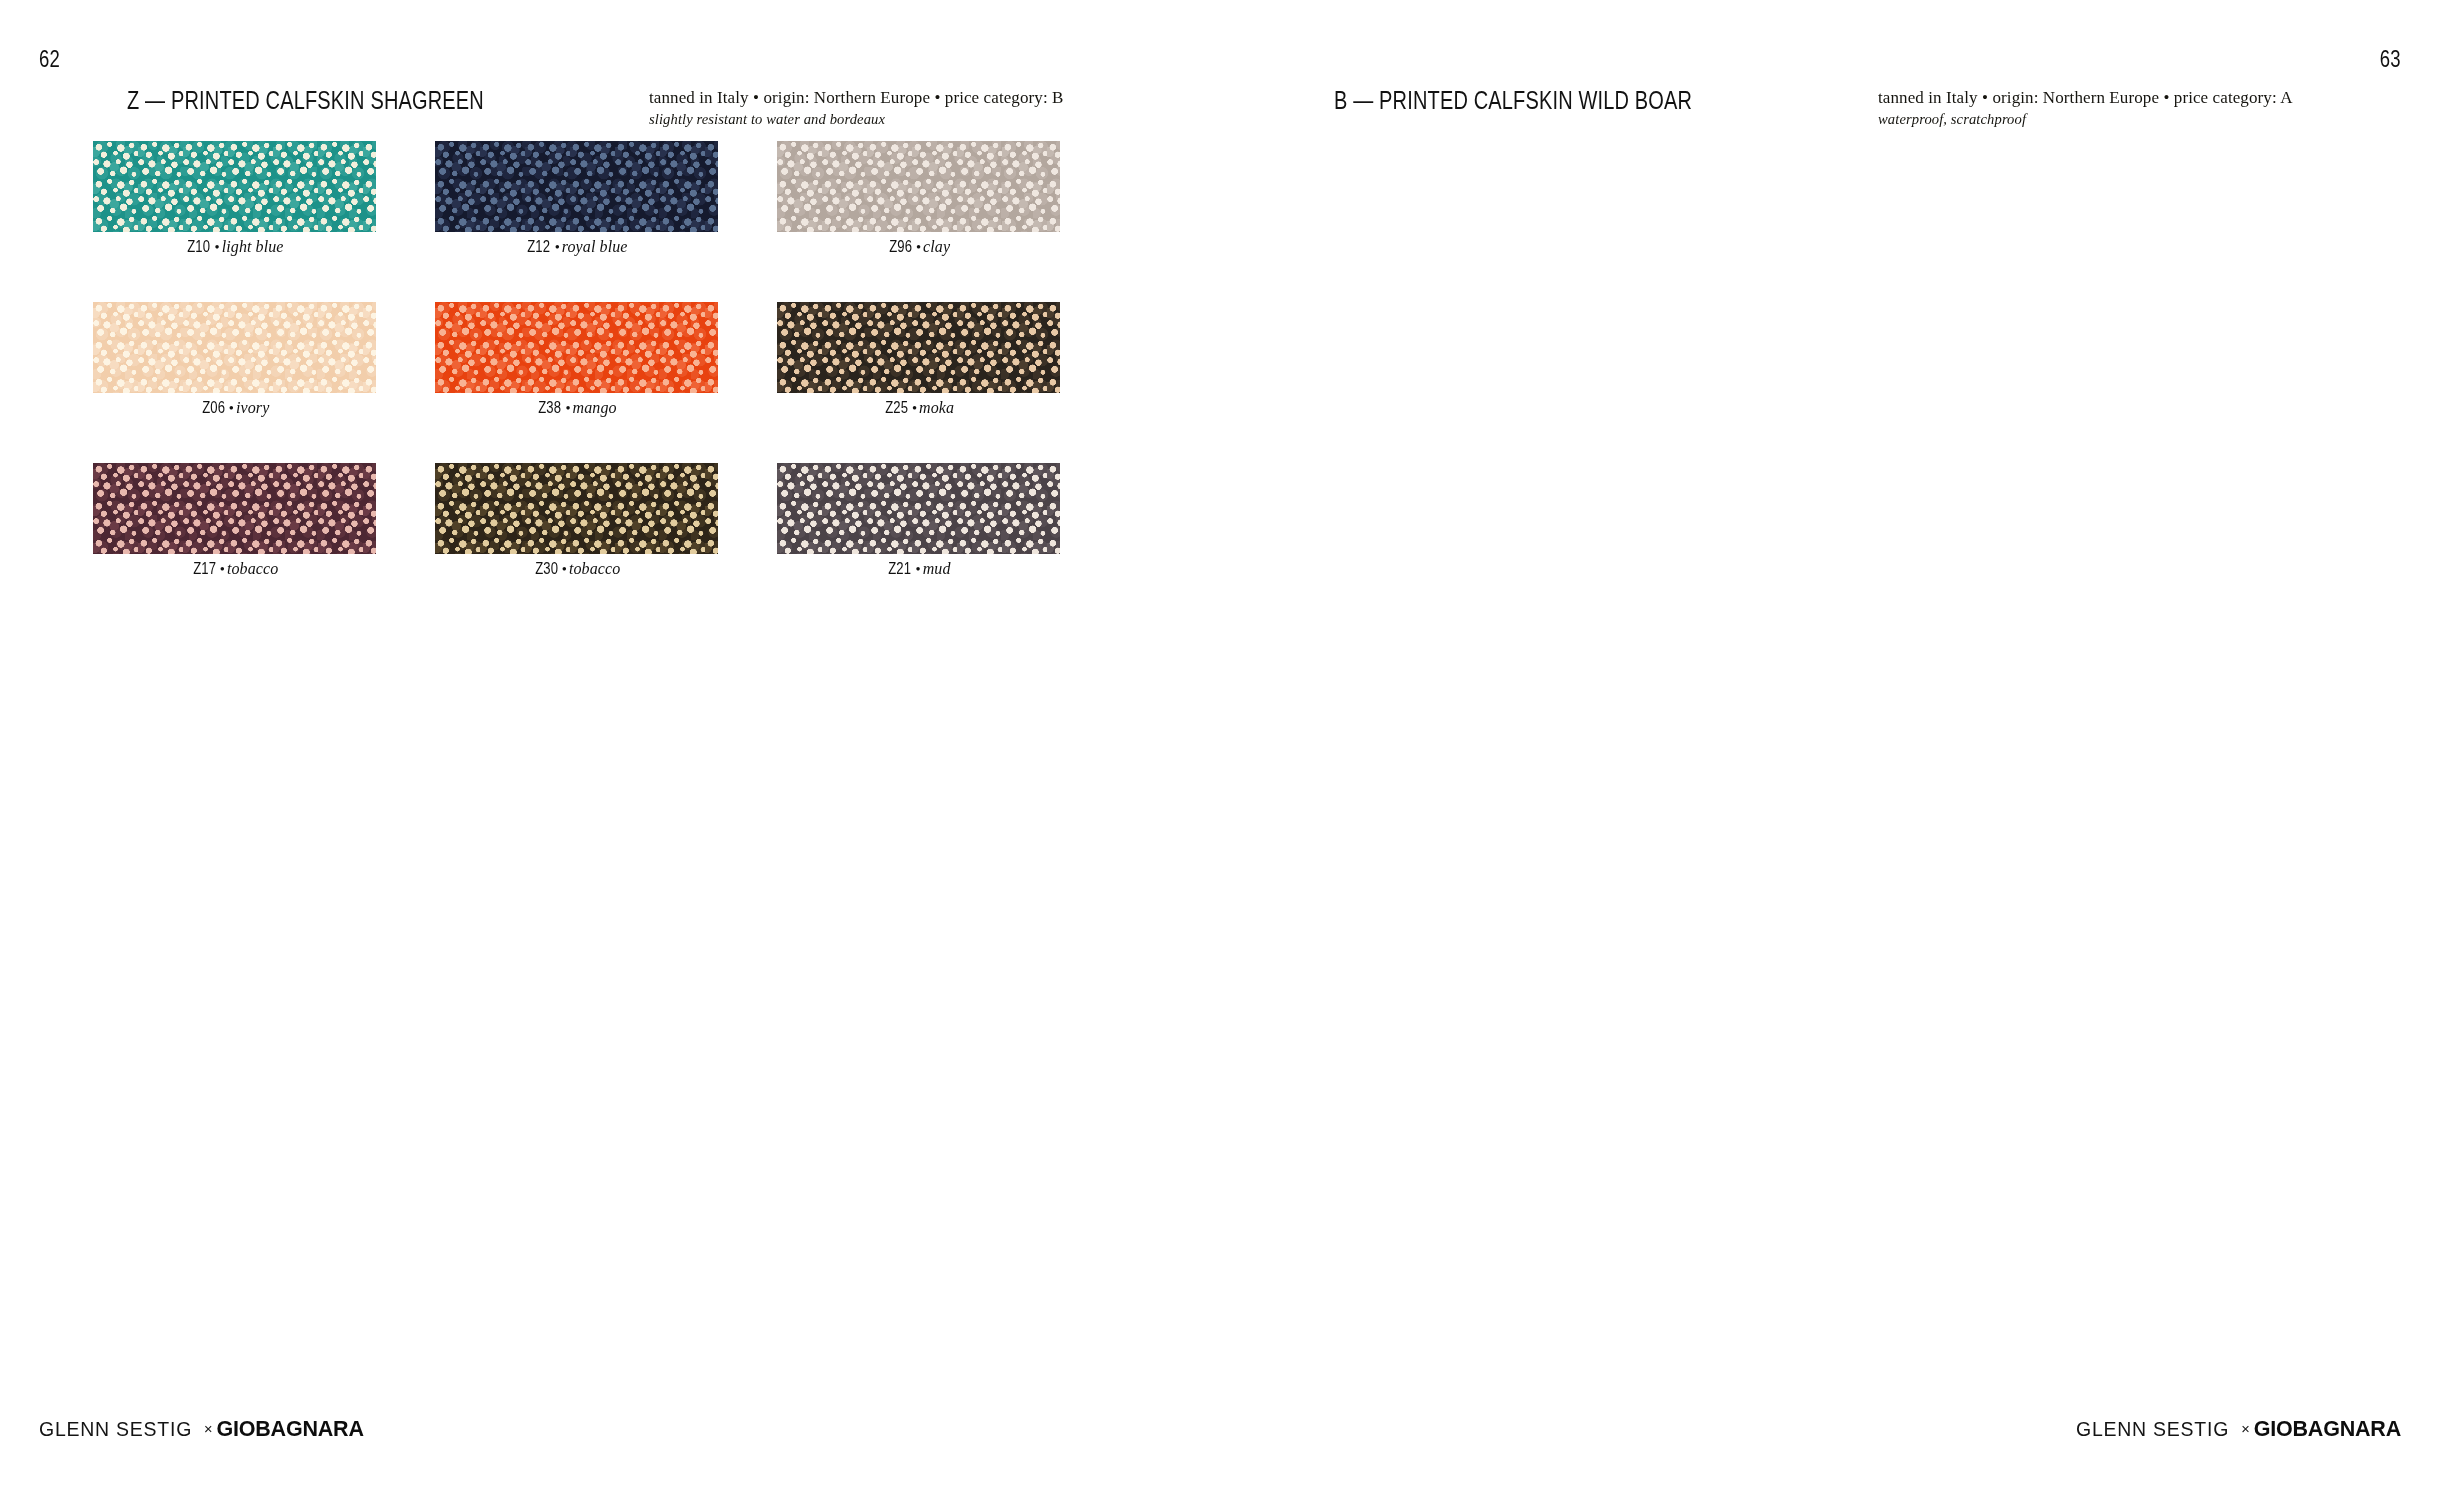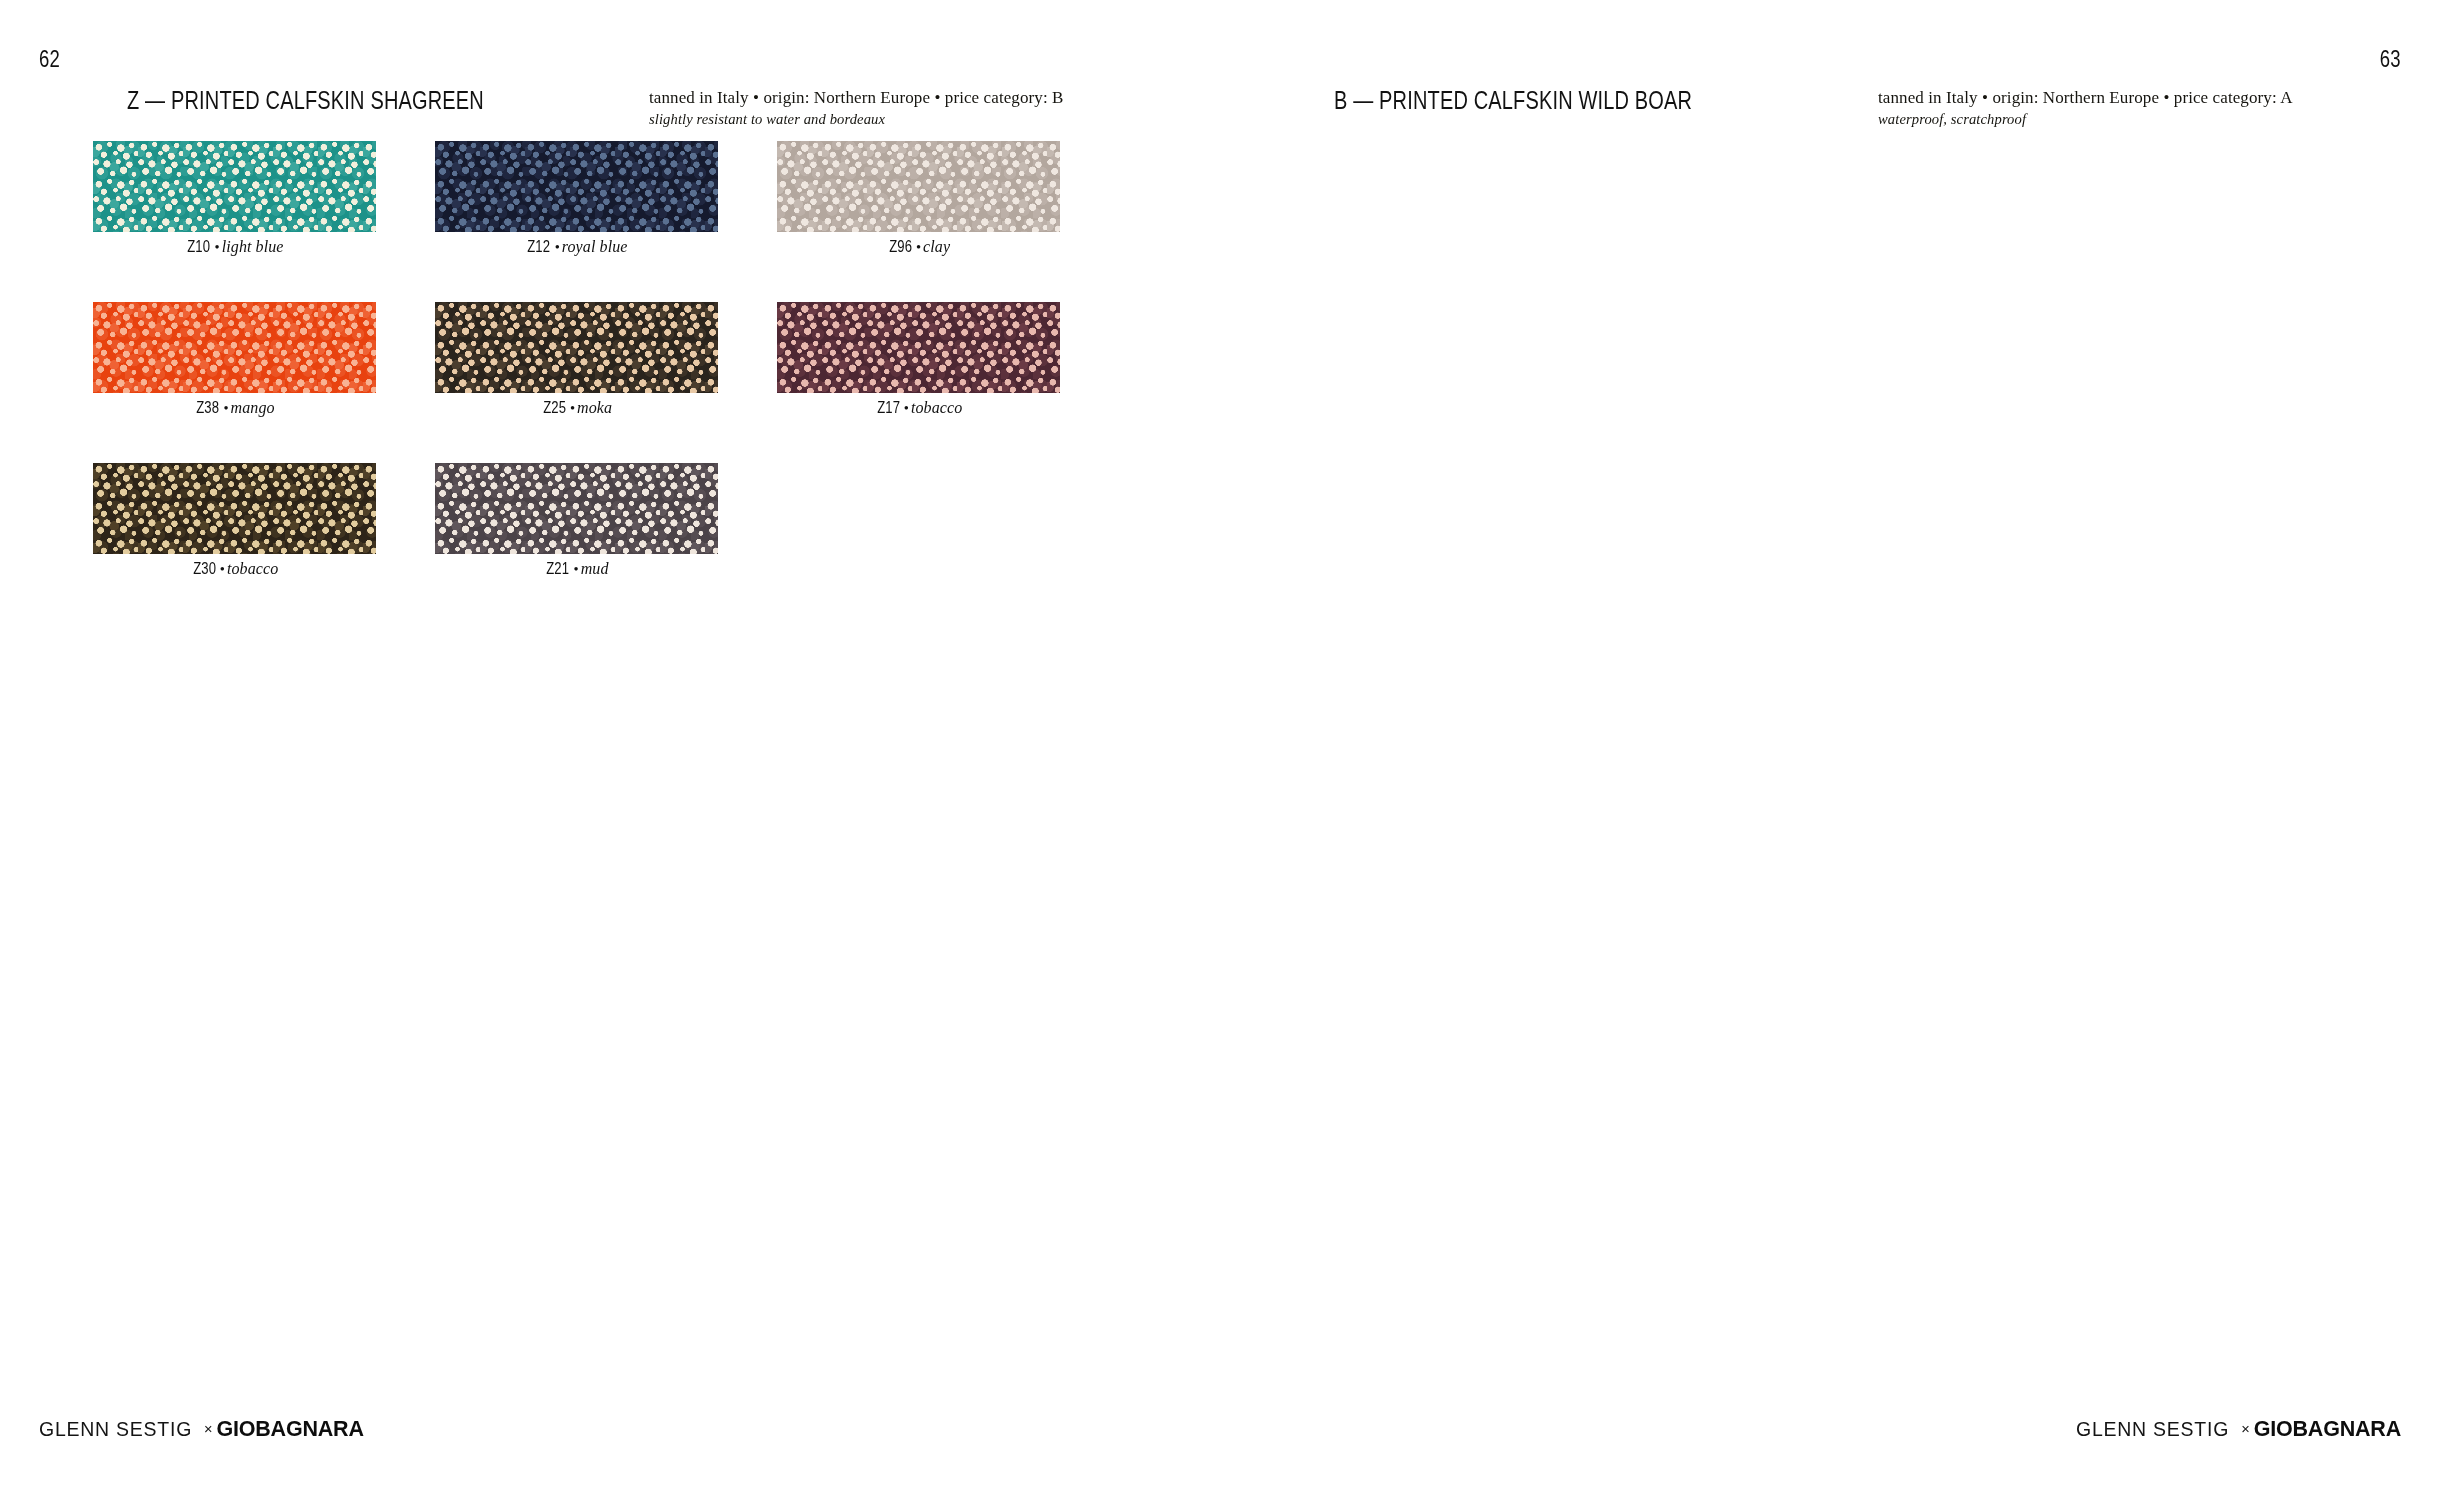--- a/index.html
+++ b/index.html
@@ -169,20 +169,27 @@
           <div class="caption"><span class="code">Z12</span><span class="dot">•</span><span class="name">royal blue</span></div>
         </div>
         <div class="cell">
           <div class="swatch" style="background: rgb(179, 167, 158); --pearl: #efe7e0; --halo: #c4b9b1;">
             <div class="tx tx-shag2"></div>
             <div class="tx tx-shag"></div>
           </div>
           <div class="caption"><span class="code">Z96</span><span class="dot">•</span><span class="name">clay</span></div>
         </div>
         <div class="cell">
+          <div class="swatch" style="background: rgb(242, 206, 171); --pearl: #fdf4e3; --halo: #f7dcc1;">
+            <div class="tx tx-shag2"></div>
+            <div class="tx tx-shag"></div>
+          </div>
+          <div class="caption"><span class="code">Z06</span><span class="dot">•</span><span class="name">ivory</span></div>
+        </div>
+        <div class="cell">
           <div class="swatch" style="background: rgb(232, 66, 15); --pearl: #f8b394; --halo: #ef6234;">
             <div class="tx tx-shag2"></div>
             <div class="tx tx-shag"></div>
           </div>
           <div class="caption"><span class="code">Z38</span><span class="dot">•</span><span class="name">mango</span></div>
         </div>
         <div class="cell">
           <div class="swatch" style="background: rgb(42, 36, 29); --pearl: #e8c9a6; --halo: #4a3d2e;">
             <div class="tx tx-shag2"></div>
             <div class="tx tx-shag"></div>

